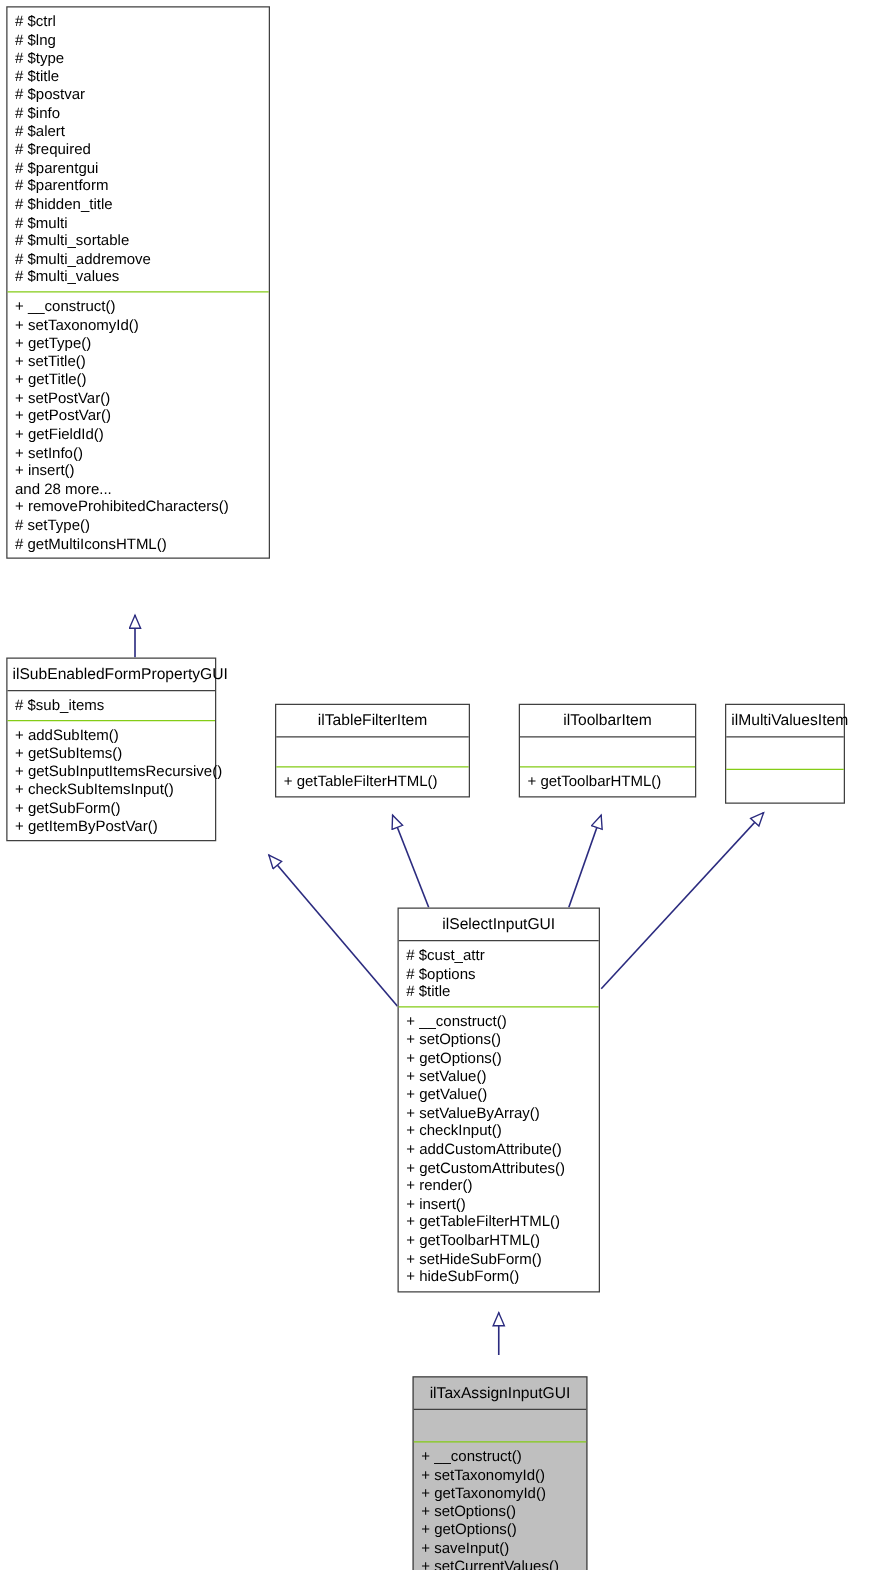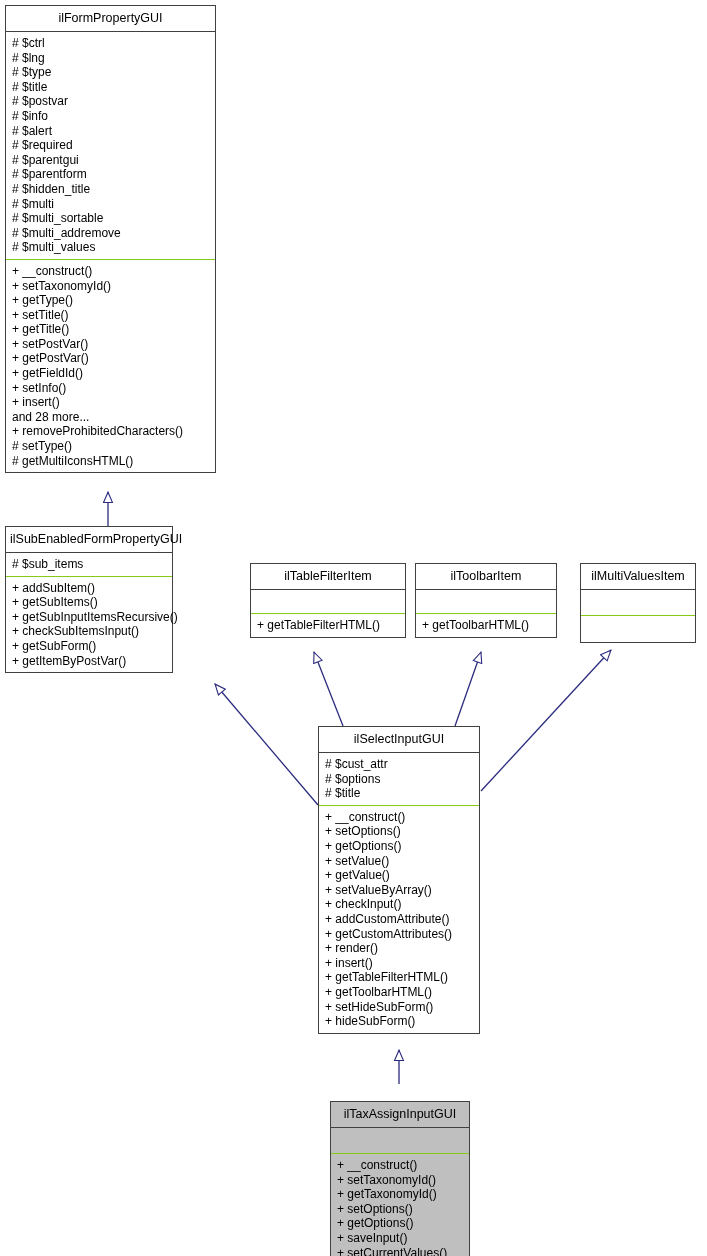--- a/index.html
+++ b/index.html
@@ -63,23 +63,23 @@
   .uml-row {
     font-size: 12px;
     line-height: 14.6px;
     color: #000000;
     white-space: nowrap;
     letter-spacing: 0px;
   }
   
   #box-ilformpropertygui   { left: 5px;   top: 5px;    width: 211px; }
   #box-ilsubenabledformpropertygui { left: 5px; top: 526px; width: 168px; }
-  #box-iltablefilteritem   { left: 250px; top: 563px;  width: 156px; }
+  #box-iltablefilteritem   { left: 220px; top: 563px;  width: 156px; }
   #box-iltoolbaritem       { left: 415px; top: 563px;  width: 142px; }
-  #box-ilmultivaluesitem   { left: 580px; top: 563px;  width: 116px; }
+  #box-ilmultivaluesitem   { left: 580px; top: 563px;  width: 96px; }
   #box-ilselectinputgui    { left: 318px; top: 726px;  width: 162px; }
   #box-iltaxassigninputgui { left: 330px; top: 1084px; width: 140px; margin-top: 17px; }
 
   #box-ilmultivaluesitem .uml-compartment.empty { height: 26px; }
   #box-iltaxassigninputgui .uml-compartment.empty { height: 26px; }
   #box-iltablefilteritem .uml-compartment.empty,
   #box-iltoolbaritem .uml-compartment.empty { height: 24px; }
 </style>
 </head>
 <body>
@@ -106,21 +106,20 @@
     <line x1="455" y1="726" x2="481" y2="652" stroke="#2b2b7f" stroke-width="1.3" marker-end="url(#hollow-tri)"></line>
 
      ilMultiValuesItem --&gt;
     <line x1="481" y1="791" x2="611" y2="650" stroke="#2b2b7f" stroke-width="1.3" marker-end="url(#hollow-tri)"></line>
 
      ilSelectInputGUI --&gt;
     <line x1="399" y1="1084" x2="399" y2="1050" stroke="#2b2b7f" stroke-width="1.3" marker-end="url(#hollow-tri)"></line>
   </svg>
 
   <div class="uml-class" id="box-ilformpropertygui">
-    <div class="uml-title">ilFormPropertyGUI</div>
     <div class="uml-compartment">
         <div class="uml-row"># $ctrl</div>
         <div class="uml-row"># $lng</div>
         <div class="uml-row"># $type</div>
         <div class="uml-row"># $title</div>
         <div class="uml-row"># $postvar</div>
         <div class="uml-row"># $info</div>
         <div class="uml-row"># $alert</div>
         <div class="uml-row"># $required</div>
         <div class="uml-row"># $parentgui</div>

